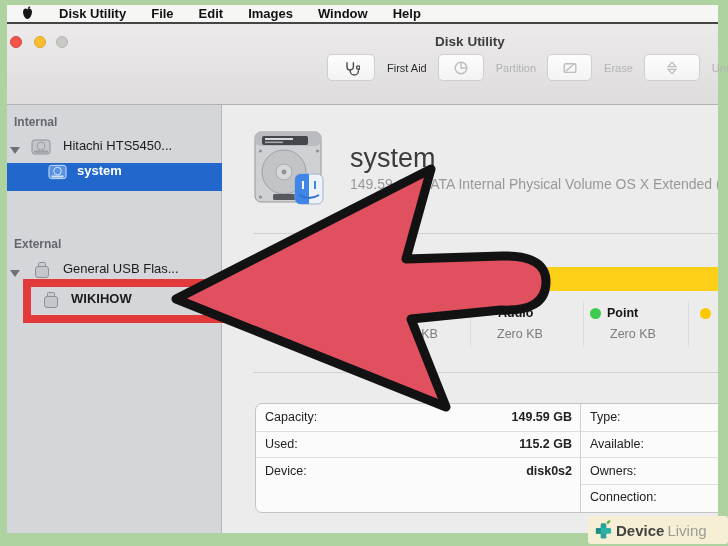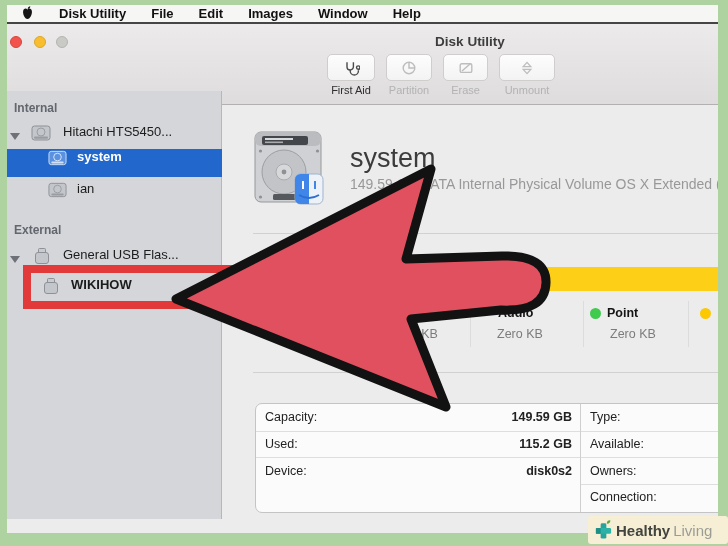--- a/index.html
+++ b/index.html
@@ -19,29 +19,29 @@
   
   #titlebar{position:absolute;left:0;top:0;width:711px;height:81px;
             background:linear-gradient(#eceaea,#dedcdc);border-bottom:1px solid #b2b0b1;}
   .tl{position:absolute;top:12px;width:12px;height:12px;border-radius:50%;}
   #tl-close{left:3px;background:#f2544d;border:1px solid #d8443e;}
   #tl-min{left:27px;background:#f9be30;border:1px solid #dda728;}
   #tl-zoom{left:49px;background:#c9c9c5;border:1px solid #b4b4b0;}
   #win-title{position:absolute;left:215px;top:10px;width:496px;text-align:center;
              font-size:13.5px;font-weight:600;color:#3d3d3d;}
   #tb-row{position:absolute;left:320px;top:30px;display:flex;gap:11px;align-items:flex-start;}
-  .tb-item{display:flex;flex-direction:column;align-items:center;gap:3px;}
+  .tb-item{display:flex;align-items:center;gap:12px;}
   .tb-btn{height:27px;background:linear-gradient(#fdfdfd,#f4f3f3);border:1px solid #cfcecd;
           border-radius:5px;display:flex;align-items:center;justify-content:center;}
   .tb-label{font-size:11px;color:#2e2e2e;white-space:nowrap;}
   .tb-item.disabled .tb-label{color:#b3b3b3;}
   .ic-en{stroke:#4a4a4a;}  .ic-dis{stroke:#bdbdbd;}
 
   
-  #sidebar{position:absolute;left:0;top:67px;width:215px;height:428px;background:#d4d6da;
+  #sidebar{position:absolute;left:0;top:81px;width:215px;height:428px;background:#d4d6da;
            border-right:1px solid #b7b7ba;}
   .sec-h{position:absolute;left:7px;font-size:12px;font-weight:600;color:#63676d;}
   .s-row{position:absolute;left:0;width:215px;height:24px;display:flex;align-items:flex-start;}
   .s-row .lbl{font-size:13px;font-weight:500;color:#1c1c1c;white-space:nowrap;}
   .s-row.sel{background:#2268cc;height:28px;}
   .s-row.sel .lbl{color:#fff;font-weight:600;}
   .tri{position:absolute;left:3px;width:0;height:0;border-left:5px solid transparent;
        border-right:5px solid transparent;border-top:7px solid #6e7177;}
   #hl-box{position:absolute;left:16px;top:174px;width:210px;height:44px;border:8px solid #e23a3a;}
 
@@ -160,28 +160,20 @@
 
       <div class="s-row sel" style="top:58px">
         <svg style="position:absolute;left:41px" width="19" height="18" viewBox="0 0 20 18">
           <rect x="1" y="2" width="18" height="14" rx="2.5" fill="#5b92e0" stroke="#cfe0f8"></rect>
           <circle cx="10" cy="8" r="4" fill="none" stroke="#d8e6fa"></circle>
           <rect x="3.5" y="12.8" width="13" height="2" rx="1" fill="#cfe0f8"></rect>
         </svg>
         <span class="lbl" style="margin-left:70px">system</span>
       </div>
 
-      <div class="s-row" style="top:90px">
-        <svg style="position:absolute;left:41px" width="19" height="18" viewBox="0 0 20 18">
-          <rect x="1" y="2" width="18" height="14" rx="2.5" fill="#c3c6cb" stroke="#8e9197"></rect>
-          <circle cx="10" cy="8" r="4" fill="none" stroke="#9a9da2"></circle>
-          <rect x="3.5" y="12.8" width="13" height="2" rx="1" fill="#9a9da2"></rect>
-        </svg>
-        <span class="lbl" style="margin-left:70px">ian</span>
-      </div>
 
       <div class="sec-h" style="top:132px">External</div>
 
       <div class="s-row" style="top:186px">
         <svg style="position:absolute;left:35px" width="18" height="18" viewBox="0 0 18 18">
           <rect x="5.5" y="1.5" width="7" height="4.5" rx="1" fill="#c9cbcf" stroke="#8e9197"></rect>
           <rect x="2.5" y="5.5" width="13" height="11" rx="2.5" fill="#c3c6cb" stroke="#8e9197"></rect>
         </svg>
         <span class="lbl" style="margin-left:64px;font-weight:600">WIKIHOW</span>
       </div>
@@ -287,21 +279,21 @@
     </div>
   </div>
 
   <div id="wm">
     <svg width="19" height="20" viewBox="0 0 20 21">
       <rect x="7" y="3.5" width="6" height="16" rx="1.5" fill="#27a39b"></rect>
       <rect x="2" y="8.5" width="16" height="6" rx="1.5" fill="#2bb1a6"></rect>
       <rect x="2" y="8.5" width="5" height="6" fill="#1d8f85"></rect>
       <path d="M13.5 3.8 C13.2 1.2 15 0 17.2 0.2 C17.4 2.6 15.8 4 13.5 3.8 Z" fill="#5da83c"></path>
     </svg>
-    <span class="b">Healthy</span>
+    <span class="b">Device</span>
     <span class="l">Living</span>
   </div>
 
   <svg id="arrow-ov" width="728" height="546" viewBox="0 0 728 546">
     <path d="M 176 299 L 431 169 L 406 259 L 502 256 Q 547 255 546 283 Q 545 312 501 310 L 411 319 L 446 407 Z" fill="#e0505f" stroke="#121212" stroke-width="9" stroke-linejoin="round"></path>
   </svg>
 
 </div>
 
 </body></html>

